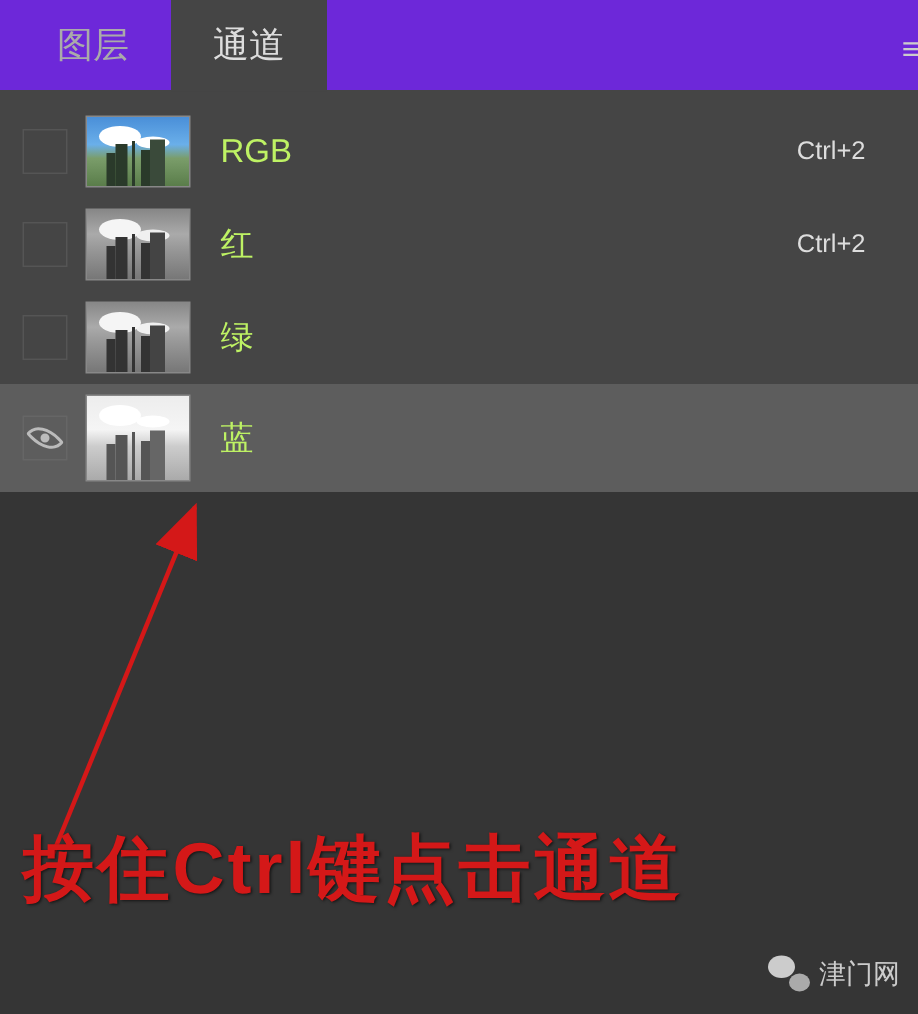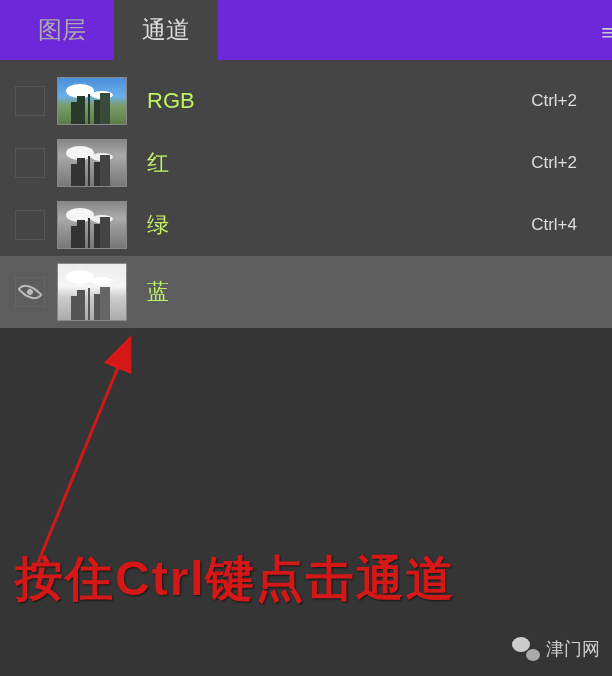--- a/index.html
+++ b/index.html
@@ -246,21 +246,20 @@
   <div class="channel-row">
     <div class="visibility empty"></div>
     <div class="thumb thumb-gray"></div>
     <div class="channel-name">红</div>
     <div class="channel-shortcut">Ctrl+2</div>
   </div>
   <div class="channel-row">
     <div class="visibility empty"></div>
     <div class="thumb thumb-gray"></div>
     <div class="channel-name">绿</div>
-    <div class="channel-shortcut">Ctrl+4</div>
   </div>
   <div class="channel-row selected">
     <div class="visibility">
       <div class="eye-icon"></div>
     </div>
     <div class="thumb thumb-blue"></div>
     <div class="channel-name">蓝</div>
   </div>
 </div>
 

